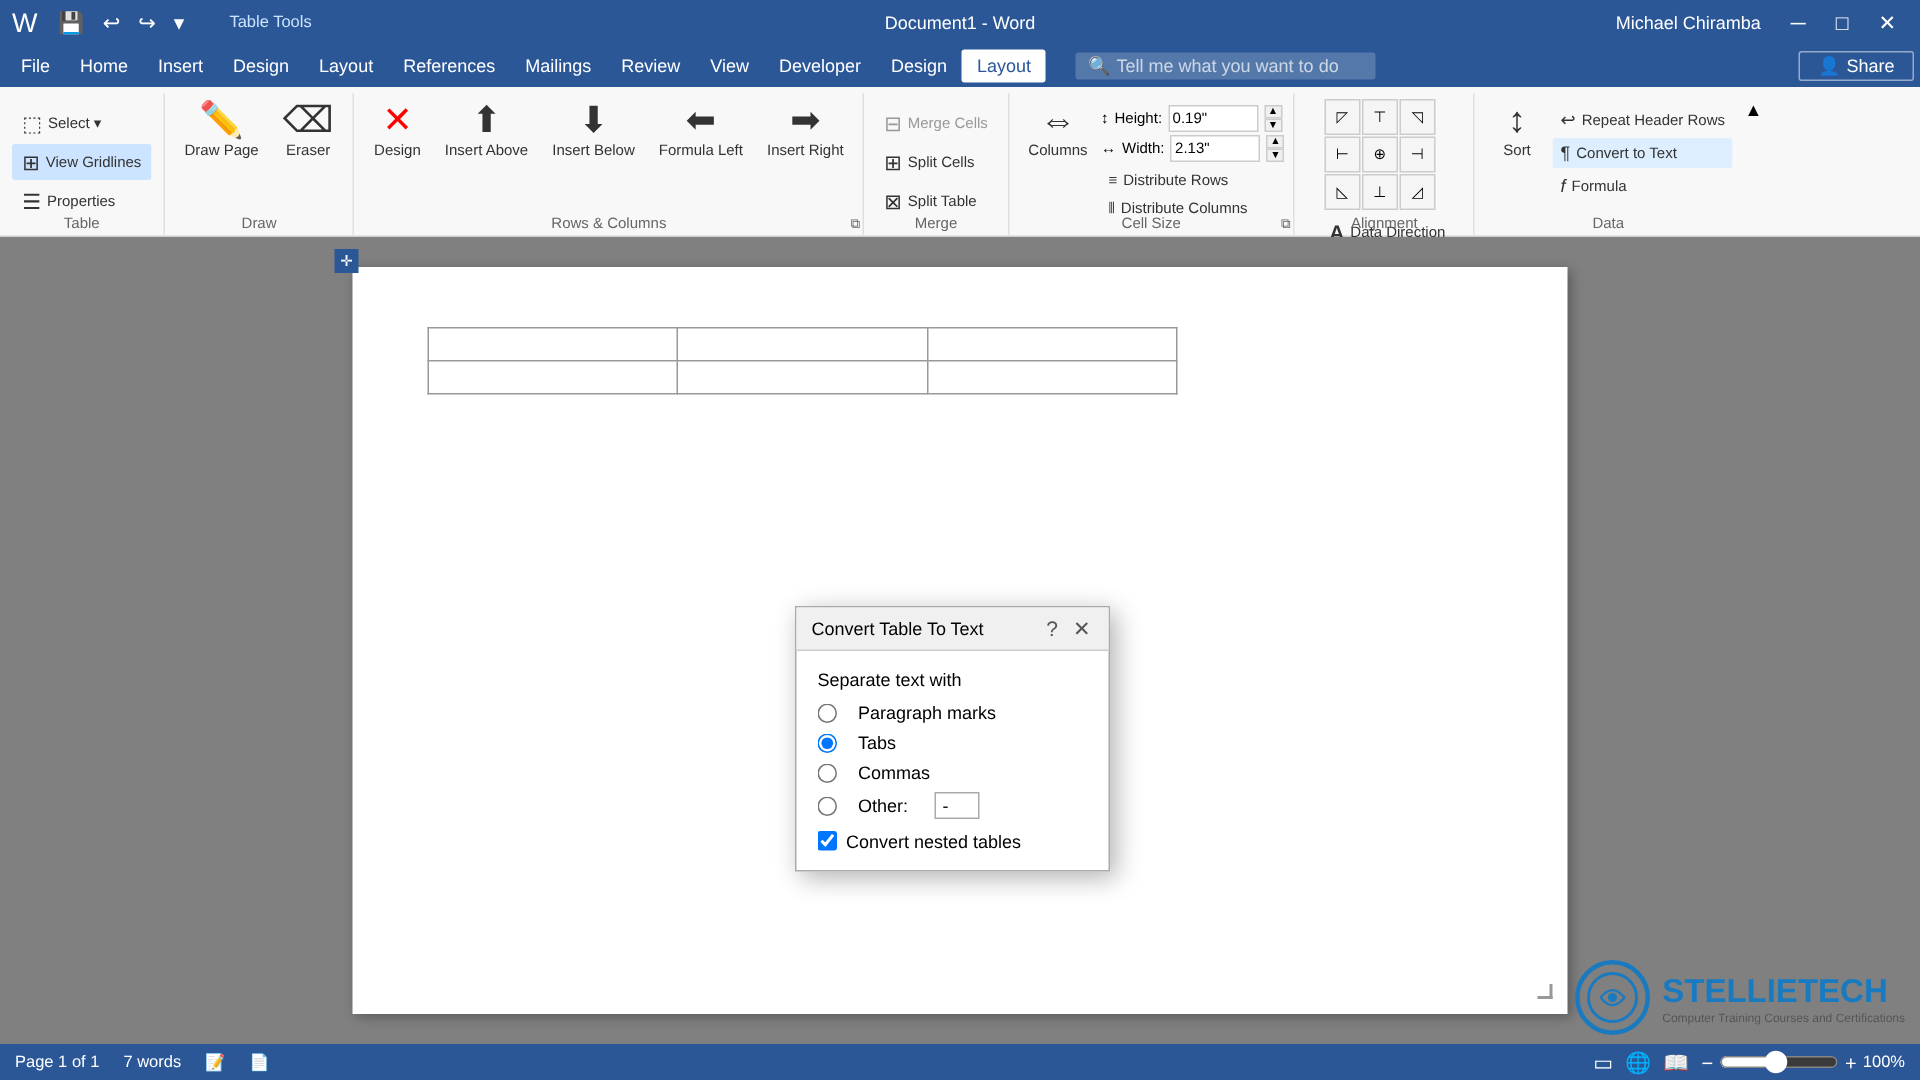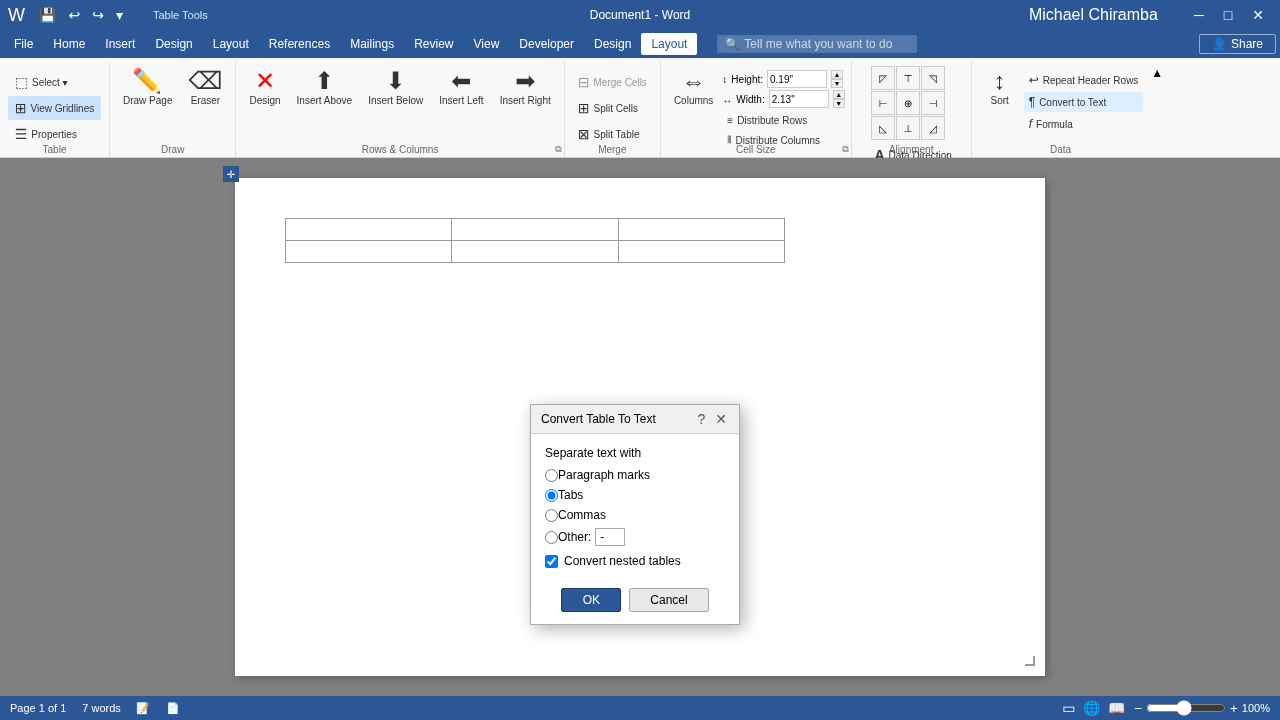--- a/index.html
+++ b/index.html
@@ -243,30 +243,30 @@
     .dialog-help-btn {
       background: none;
       border: none;
       cursor: pointer;
       font-size: 14px;
       color: #555;
     }
     .dialog-body { padding: 12px 14px; }
     .dialog-section-title { font-size: 12px; margin-bottom: 8px; }
     .radio-group { display: flex; flex-direction: column; gap: 6px; margin-bottom: 8px; }
-    .radio-item { display: flex; align-items: center; gap: 0; cursor: pointer; }
+    .radio-item { display: flex; align-items: center; gap: 14px; cursor: pointer; }
     .radio-item input[type="radio"] { cursor: pointer; }
     .other-input {
       border: 1px solid #aaa;
       padding: 1px 4px;
       font-size: 12px;
       width: 30px;
       margin-left: 4px;
     }
-    .checkbox-item { display: flex; align-items: center; gap: 6px; margin-bottom: 20px; }
+    .checkbox-item { display: flex; align-items: flex-start; gap: 6px; margin-bottom: 0; }
     .checkbox-item input[type="checkbox"] { cursor: pointer; }
     .dialog-buttons { display: flex; justify-content: center; gap: 8px; }
     .dialog-btn {
       background: #e8e8e8;
       border: 1px solid #aaa;
       padding: 4px 20px;
       cursor: pointer;
       font-size: 12px;
       border-radius: 2px;
       min-width: 60px;
@@ -343,21 +343,21 @@
     <div class="quick-access">
       <button class="qa-btn">💾</button>
       <button class="qa-btn">↩</button>
       <button class="qa-btn">↪</button>
       <button class="qa-btn">▾</button>
     </div>
     <span class="table-tools-label">Table Tools</span>
   </div>
   <span class="title-bar-center">Document1 - Word</span>
   <div class="title-bar-right">
-    <span style="font-size:16px; margin-right:24px;">Michael Chiramba</span>
+    <span style="font-size:12px; margin-right:8px;">Michael Chiramba</span>
     <button class="title-bar-btn">─</button>
     <button class="title-bar-btn">□</button>
     <button class="title-bar-btn close">✕</button>
   </div>
 </div>
 
 <div class="menu-bar">
   <div class="menu-item">File</div>
   <div class="menu-item">Home</div>
   <div class="menu-item">Insert</div>
@@ -425,21 +425,21 @@
       <button class="ribbon-btn" style="min-width:44px;">
         <span class="icon">⬆</span>
         <span>Insert Above</span>
       </button>
       <button class="ribbon-btn" style="min-width:44px;">
         <span class="icon">⬇</span>
         <span>Insert Below</span>
       </button>
       <button class="ribbon-btn" style="min-width:44px;">
         <span class="icon">⬅</span>
-        <span>Insert Left</span>
+        <span>Formula Left</span>
       </button>
       <button class="ribbon-btn" style="min-width:44px;">
         <span class="icon">➡</span>
         <span>Insert Right</span>
       </button>
     </div>
     <span class="ribbon-group-label">Rows &amp; Columns</span>
     <button class="expand-btn">⧉</button>
   </div>
 
@@ -605,27 +605,36 @@
         <label class="radio-item">
           <input type="radio" name="sep" style="">
           <span>Other:</span>
           <input type="text" class="other-input" value="-" style="">
         </label>
       </div>
       <div class="checkbox-item">
         <input type="checkbox" checked="" style="">
         <span>Convert nested tables</span>
       </div>
-      <div class="dialog-buttons">
-        <button class="dialog-btn primary">OK</button>
-        <button class="dialog-btn">Cancel</button>
-      </div>
-    </div>
-  </div>
-
+    </div>
+  </div>
+
+  <div class="logo">
+    <div class="logo-circle">
+      <svg width="36" height="36" viewBox="0 0 36 36">
+        <circle cx="18" cy="18" r="16" fill="none" stroke="#1a7abf" stroke-width="2"></circle>
+        <path d="M10 18 Q18 8 26 18 Q18 28 10 18" fill="none" stroke="#1a7abf" stroke-width="1.5"></path>
+        <circle cx="18" cy="18" r="3" fill="#1a7abf"></circle>
+      </svg>
+    </div>
+    <div>
+      <div class="logo-text">STELLIETECH</div>
+      <div class="logo-sub">Computer Training Courses and Certifications</div>
+    </div>
+  </div>
 </div>
 
 <div class="status-bar">
   <span>Page 1 of 1</span>
   <span>7 words</span>
   <span>📝</span>
   <span>📄</span>
   <div class="status-bar-right">
     <button style="background:none;border:none;color:white;cursor:pointer;font-size:14px;">▭</button>
     <button style="background:none;border:none;color:white;cursor:pointer;font-size:14px;">🌐</button>

